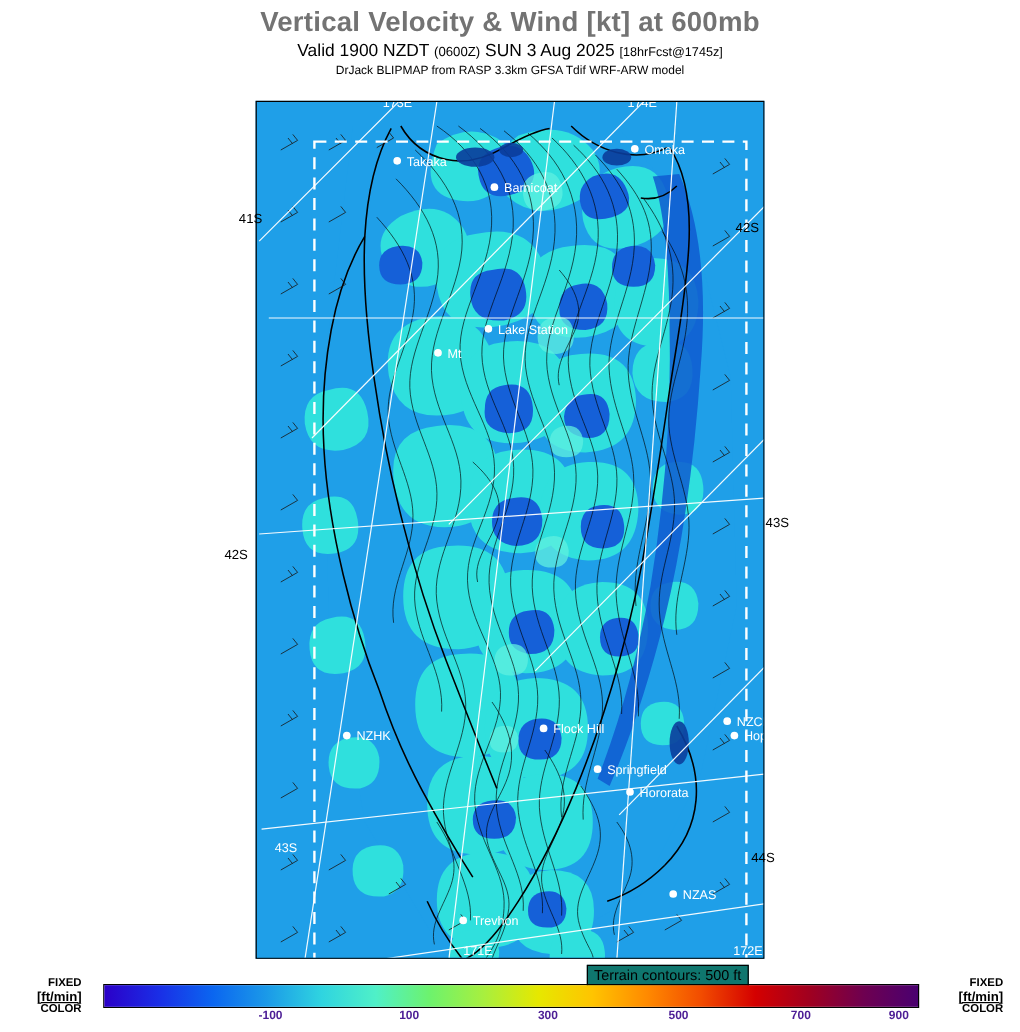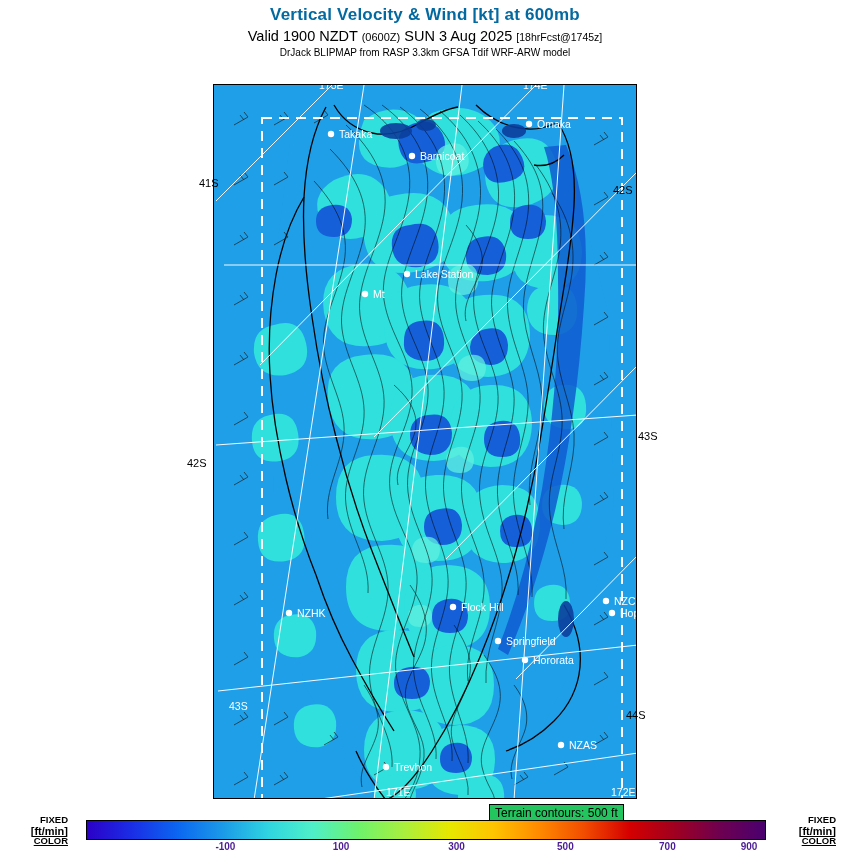--- a/index.html
+++ b/index.html
@@ -22,23 +22,23 @@
 
   
   .title-block {
     position: absolute;
     top: 0;
     left: 0;
     width: 850px;
     text-align: center;
   }
   .title-main {
-    font-size: 17px;
+    font-size: 23px;
     font-weight: bold;
-    color: #0369a1;
+    color: #737373;
     margin-top: 5px;
     letter-spacing: 0.2px;
   }
   .title-sub {
     font-size: 14.5px;
     color: #000;
     margin-top: 3px;
   }
   .title-sub .small {
     font-size: 11px;
@@ -77,21 +77,21 @@
     font-size: 11px;
     color: #000;
     white-space: nowrap;
   }
 
   
   .terrain-note {
     position: absolute;
     left: 489px;
     top: 804px;
-    background: #22c55e;
+    background: #0f766e;
     border: 1px solid #000;
     font-size: 12px;
     padding: 1px 5px 2px 5px;
     color: #000;
     white-space: nowrap;
   }
 
   
   .cbar-wrap {
     position: absolute;
@@ -130,21 +130,21 @@
     position: absolute;
     width: 46px;
     text-align: right;
     font-size: 9.5px;
     line-height: 10.5px;
     color: #000;
     font-weight: bold;
   }
   .fixedbox .l1 { font-size: 9.5px; font-weight: bold; }
   .fixedbox .l2 { font-size: 11px; font-weight: bold; text-decoration: underline; }
-  .fixedbox .l3 { font-size: 9.5px; font-weight: bold; text-decoration: underline; }
+  .fixedbox .l3 { font-size: 9.5px; font-weight: bold; }
   #fixed-left  { left: 22px; top: 815px; }
   #fixed-right { left: 790px; top: 815px; }
 
   
 </style>
 </head>
 <body>
 
 <div id="root">
 

